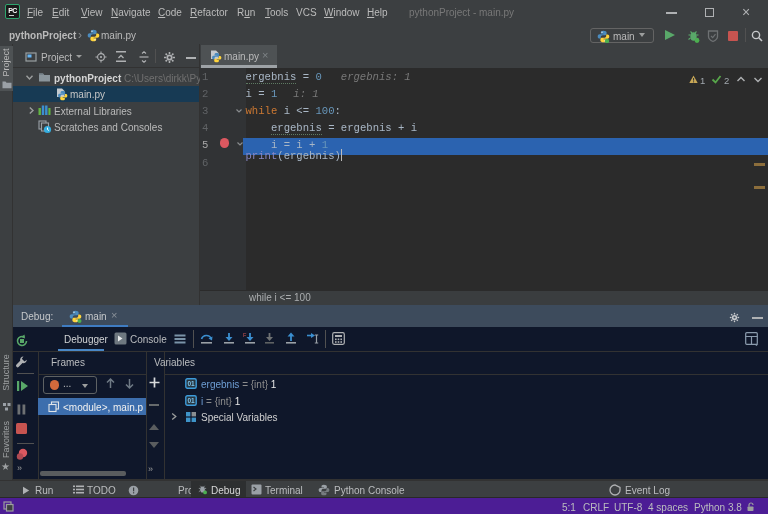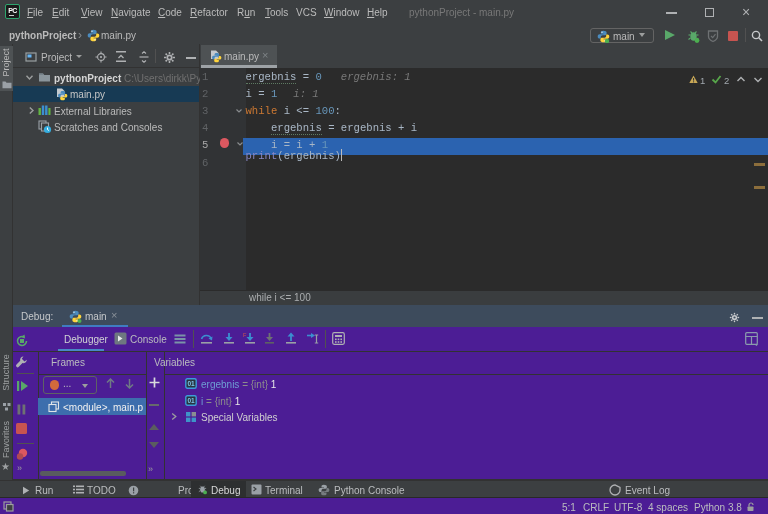--- a/index.html
+++ b/index.html
@@ -265,21 +265,21 @@
       <path d="M1.5 2 L5 5.5 L8.5 2" fill="none" stroke="#AFB1B3" stroke-width="1.4"></path>
     </svg>
 
  <div class="a" style="left:554px;top:95px;width:11px;height:3px;background:#8C6E3C;"></div>
  <div class="a" style="left:554px;top:118px;width:11px;height:3px;background:#8C6E3C;"></div>
 </div>
 
 <div class="a" style="left:200px;top:290px;width:568px;height:15px;background:#3A3D3F;border-top:1px solid #2B2B2B;box-sizing:border-box;"></div>
 <div class="a" style="left:249px;top:292px;color:#AAADAF;">while i &lt;= 100</div>
 
-<div class="a" id="debugpanel" style="left:13px;top:305px;width:755px;height:194px;background:#4c1d95;">
+<div class="a" id="debugpanel" style="left:13px;top:305px;width:755px;height:194px;background:#0f172a;">
 
  <div class="a" style="left:0;top:0;width:755px;height:22px;background:#3D4B5C;"></div>
  <div class="a" style="left:8px;top:6px;color:#C6C8CA;">Debug:</div>
  <div class="a" id="dbg-py" style="left:56px;top:4.5px;">
       <svg width="13" height="13" viewBox="0 0 13 13">
 <path fill="#4B8BBE" d="M6.3 0.7C4.5 0.7 3.8 1.5 3.8 2.5v1.2h2.7v0.5H2.6C1.5 4.2 0.7 5 0.7 6.4s0.8 2.2 1.9 2.2h1.2V7c0-1.1 0.9-1.8 2-1.8h2.3c0.9 0 1.5-0.7 1.5-1.6V2.5C9.6 1.5 8.4 0.7 6.3 0.7z"></path>
 <circle cx="5" cy="2.2" r="0.7" fill="#E8E8E8"></circle>
 <path fill="#FFD43B" d="M6.7 12.3c1.8 0 2.5-0.8 2.5-1.8V9.3H6.5v-0.5h3.9c1.1 0 1.9-0.8 1.9-2.2S11.5 4.4 10.4 4.4H9.2V6c0 1.1-0.9 1.8-2 1.8H4.9c-0.9 0-1.5 0.7-1.5 1.6v1.1C3.4 11.5 4.6 12.3 6.7 12.3z"></path>
 <circle cx="8" cy="10.8" r="0.7" fill="#E8E8E8"></circle>
 <circle cx="10.5" cy="11" r="2" fill="#4CAF50"></circle>

